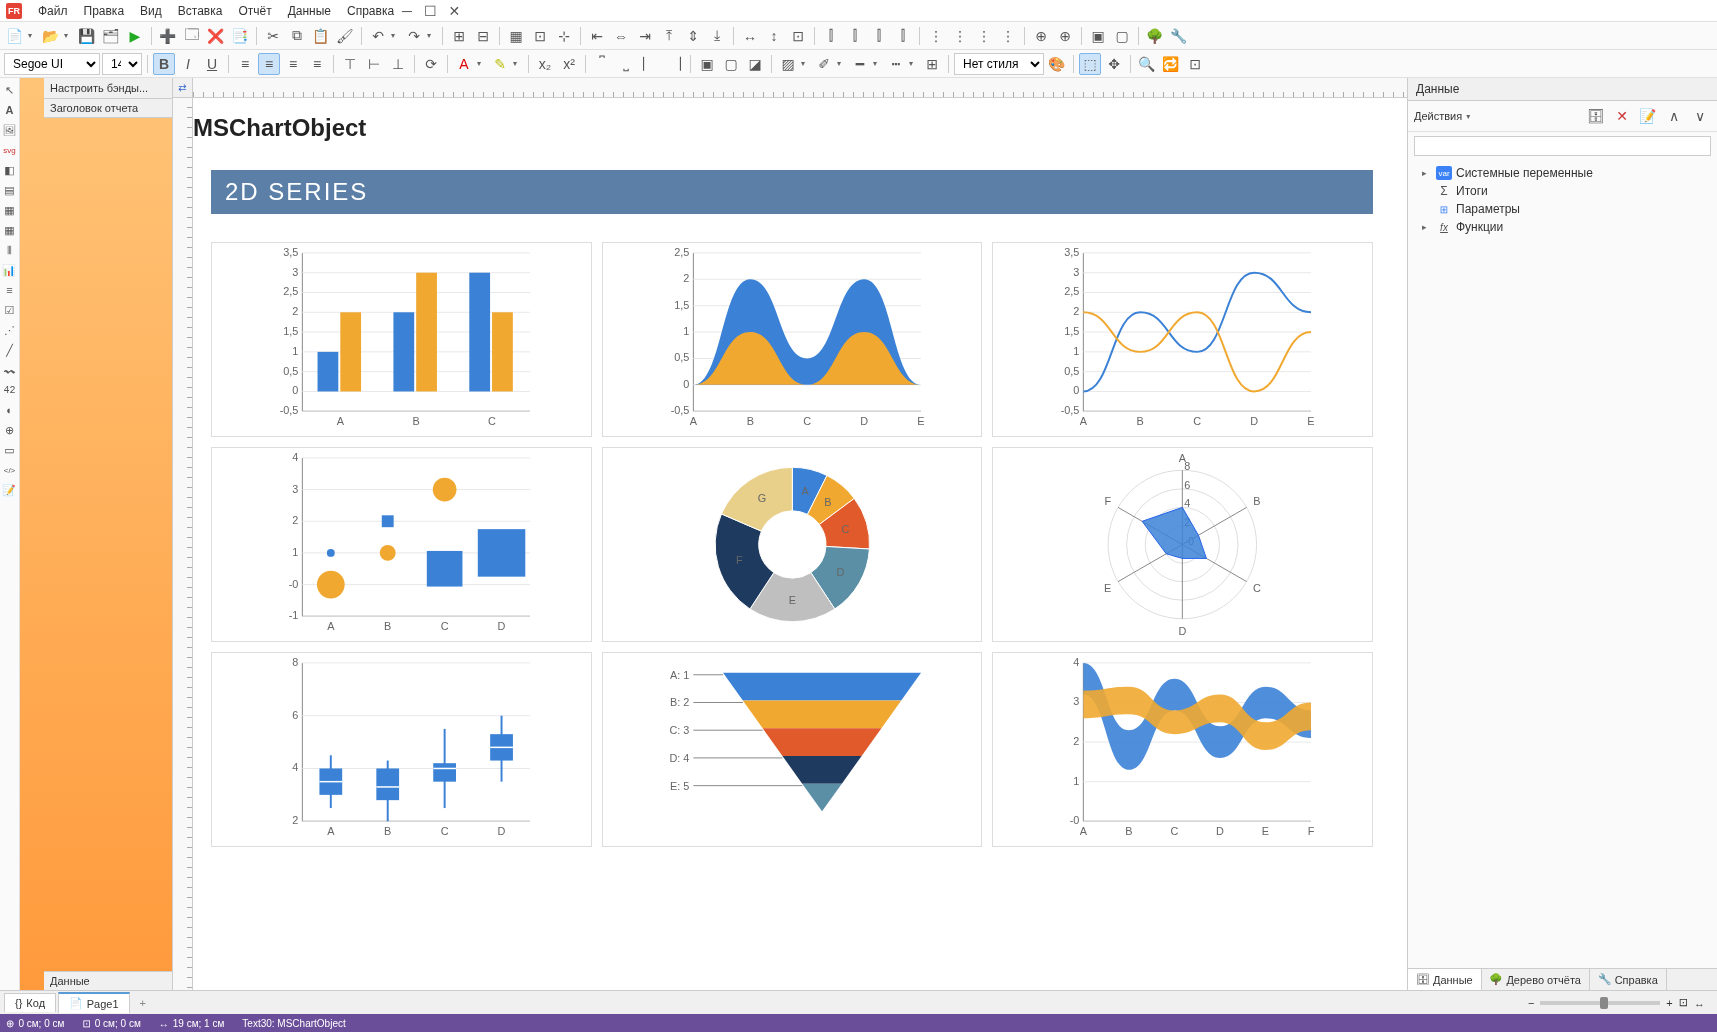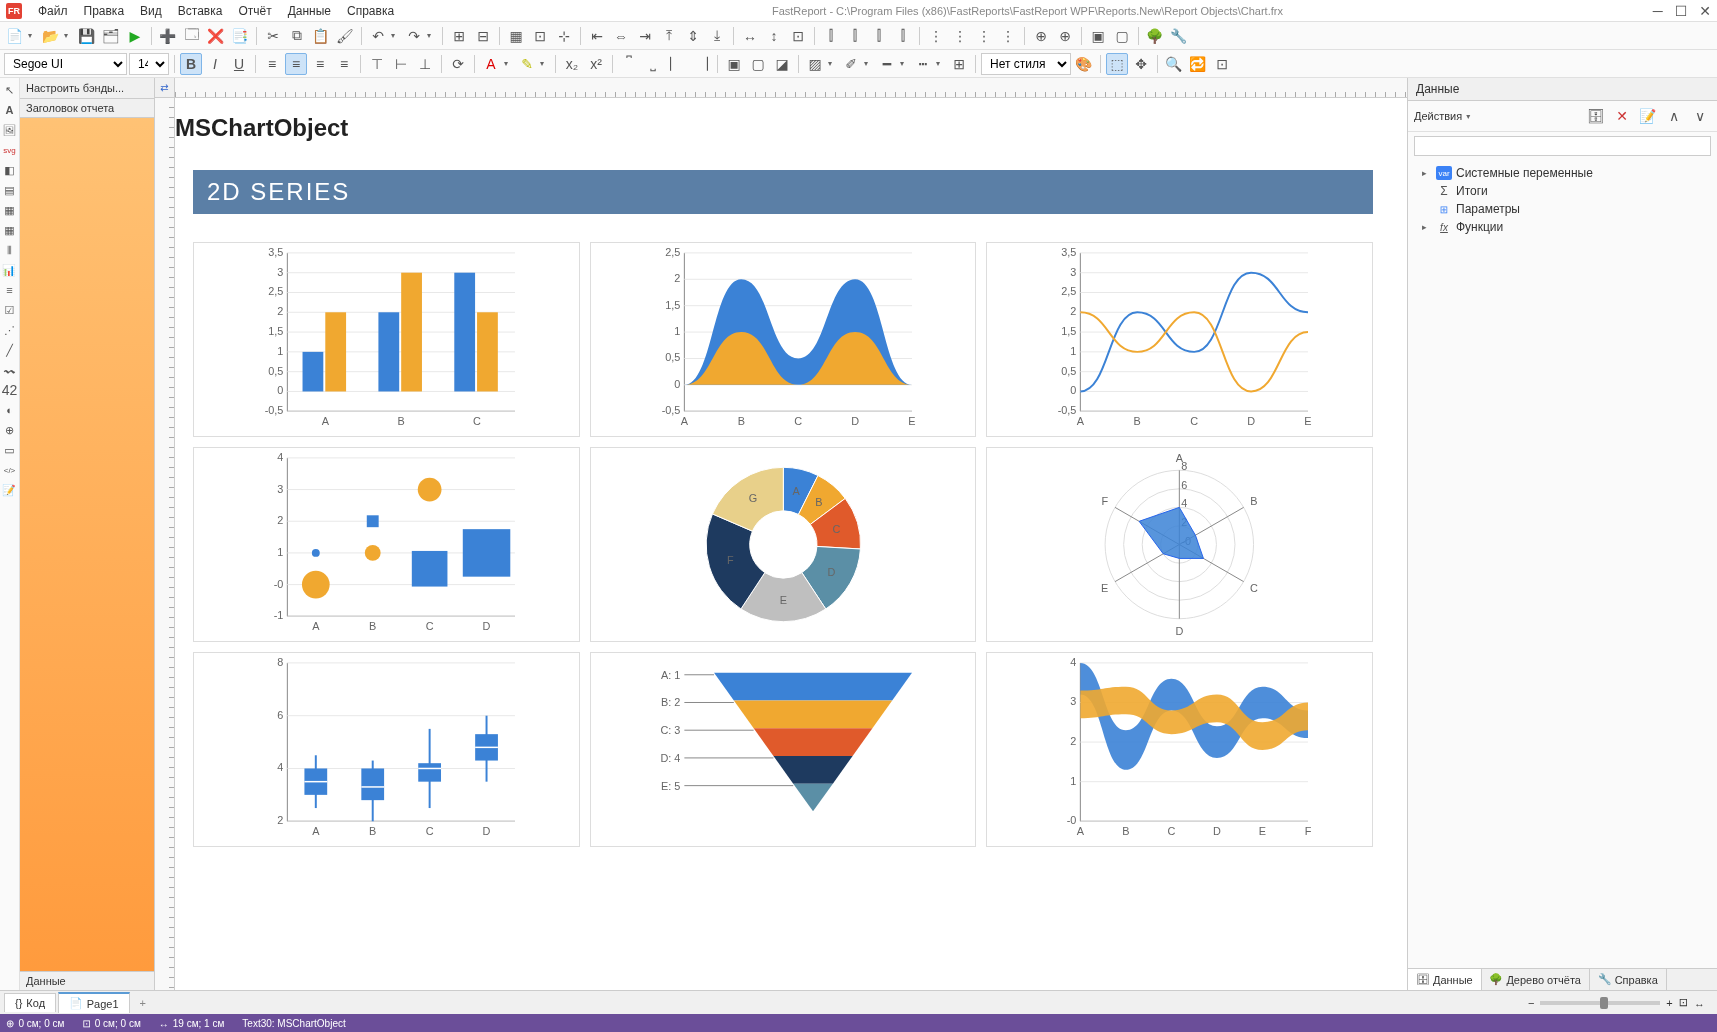--- a/index.html
+++ b/index.html
@@ -9,30 +9,30 @@
 .titlebar .logo { width: 16px; height: 16px; background: #e34234; border-radius: 2px; margin-right: 8px; font-size: 9px; color: #fff; display: flex; align-items: center; justify-content: center; font-weight: bold; }
 .titlebar .menu-item { padding: 2px 8px; cursor: pointer; font-size: 12px; }
 .titlebar .title { flex: 1; text-align: center; color: #888; font-size: 11px; }
 .titlebar .win-controls { display: flex; gap: 12px; font-size: 14px; color: #555; }
 
 .toolbar1, .toolbar2 { height: 28px; display: flex; align-items: center; padding: 0 4px; background: #fafafa; border-bottom: 1px solid #e0e0e0; gap: 2px; }
 .tb-btn { width: 22px; height: 22px; display: flex; align-items: center; justify-content: center; cursor: pointer; border-radius: 2px; font-size: 14px; color: #555; }
 .tb-btn.active { background: #cde3f8; border: 1px solid #7fb5e8; }
 .tb-sep { width: 1px; height: 18px; background: #ccc; margin: 0 3px; }
 .tb-select { height: 22px; font-size: 12px; border: 1px solid #ccc; background: #fff; padding: 0 4px; }
-.tb-select.font { width: 123px; }
+.tb-select.font { width: 96px; }
 .tb-select.size { width: 40px; }
 .tb-select.style { width: 90px; }
 .tb-drop { width: 10px; font-size: 8px; color: #666; }
 
 .main { display: flex; height: calc(100% - 22px - 28px - 28px - 24px - 18px); }
 .left-tools { width: 20px; background: #fafafa; border-right: 1px solid #e0e0e0; display: flex; flex-direction: column; align-items: center; padding-top: 4px; gap: 4px; }
 .lt-btn { width: 16px; height: 16px; font-size: 11px; color: #555; cursor: pointer; display: flex; align-items: center; justify-content: center; }
 
-.band-panel { width: 135px; background: linear-gradient(180deg, #ffc477, #ff9a3c); border-right: 1px solid #ccc; display: flex; flex-direction: column; }
+.band-panel { width: 153px; background: linear-gradient(180deg, #ffc477, #ff9a3c); border-right: 1px solid #ccc; display: flex; flex-direction: column; padding-left: 24px; }
 .band-header { background: #f0f0f0; padding: 4px 6px; font-size: 11px; border-bottom: 1px solid #ccc; cursor: pointer; }
 .band-label { background: #f0f0f0; padding: 3px 6px; font-size: 11px; border-bottom: 1px solid #ccc; }
 .band-spacer { flex: 1; }
 .band-footer { background: #f0f0f0; padding: 3px 6px; font-size: 11px; border-top: 1px solid #ccc; }
 
 .canvas-area { flex: 1; position: relative; background: #fff; overflow: hidden; }
 .ruler-corner { position: absolute; top: 0; left: 0; width: 20px; height: 20px; background: #f0f0f0; border-right: 1px solid #ccc; border-bottom: 1px solid #ccc; display:flex; align-items:center; justify-content:center; font-size:10px; color:#36c;}
 .ruler-h { position: absolute; top: 0; left: 20px; right: 0; height: 20px; background: #f8f8f8; border-bottom: 1px solid #ccc; font-size: 8px; color: #666; background-image: repeating-linear-gradient(90deg, #aaa 0, #aaa 1px, transparent 1px, transparent 10px); background-position: 0 14px; background-size: 10px 6px; background-repeat: repeat-x; }
 .ruler-v { position: absolute; top: 20px; left: 0; bottom: 0; width: 20px; background: #f8f8f8; border-right: 1px solid #ccc; background-image: repeating-linear-gradient(0deg, #aaa 0, #aaa 1px, transparent 1px, transparent 10px); background-position: 14px 0; background-size: 6px 10px; background-repeat: repeat-y;}
 .page { position: absolute; top: 20px; left: 20px; right: 16px; bottom: 0; background: #fff; }
@@ -80,21 +80,20 @@
 
 <div class="titlebar">
   <div class="logo">FR</div>
   <div class="menu-item">Файл</div>
   <div class="menu-item">Правка</div>
   <div class="menu-item">Вид</div>
   <div class="menu-item">Вставка</div>
   <div class="menu-item">Отчёт</div>
   <div class="menu-item">Данные</div>
   <div class="menu-item">Справка</div>
-  <div class="title">FastReport - C:\Program Files (x86)\FastReports\FastReport WPF\Reports.New\Report Objects\Chart.frx</div>
   <div class="win-controls">
     <span>─</span>
     <span>☐</span>
     <span>✕</span>
   </div>
 </div>
 
 <div class="toolbar1">
   <div class="tb-btn">📄</div>
     <span class="tb-drop">▾</span>
@@ -233,21 +232,21 @@
     <div class="lt-btn">▤</div>
     <div class="lt-btn">▦</div>
     <div class="lt-btn">▦</div>
     <div class="lt-btn">⦀</div>
     <div class="lt-btn">📊</div>
     <div class="lt-btn">≡</div>
     <div class="lt-btn">☑</div>
     <div class="lt-btn">⋰</div>
     <div class="lt-btn">╱</div>
     <div class="lt-btn">〰</div>
-    <div class="lt-btn" style="font-size:14px;">42</div>
+    <div class="lt-btn" style="font-size:10px;font-family:Liberation Mono, monospace;">42</div>
     <div class="lt-btn">◐</div>
     <div class="lt-btn">⊕</div>
     <div class="lt-btn">▭</div>
     <div class="lt-btn" style="font-size:8px;">&lt;/&gt;</div>
     <div class="lt-btn">📝</div>
   </div>
 
   <div class="band-panel">
     <div class="band-header">Настроить бэнды...</div>
     <div class="band-label">Заголовок отчета</div>

